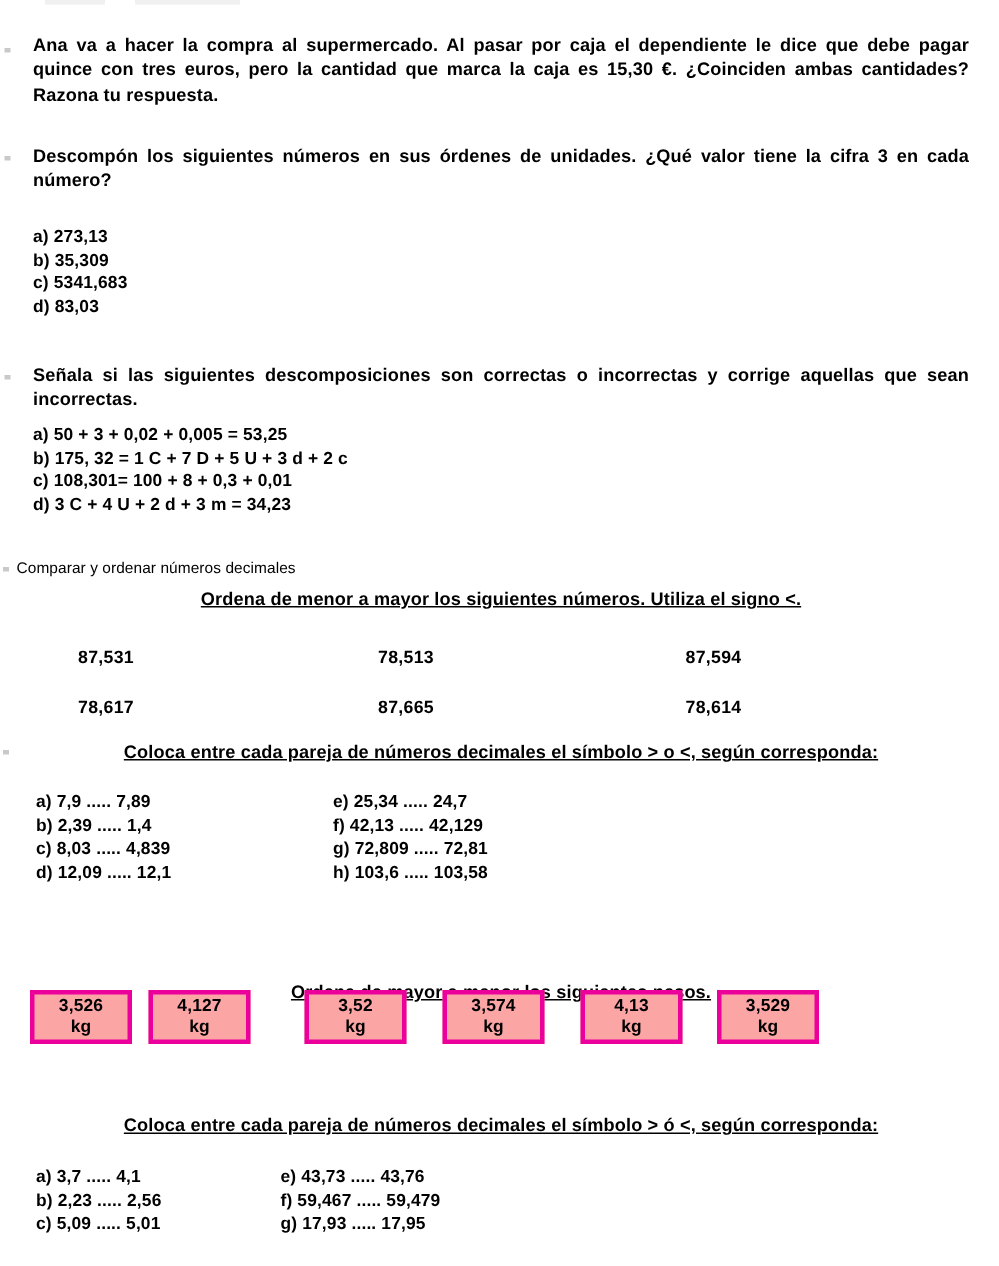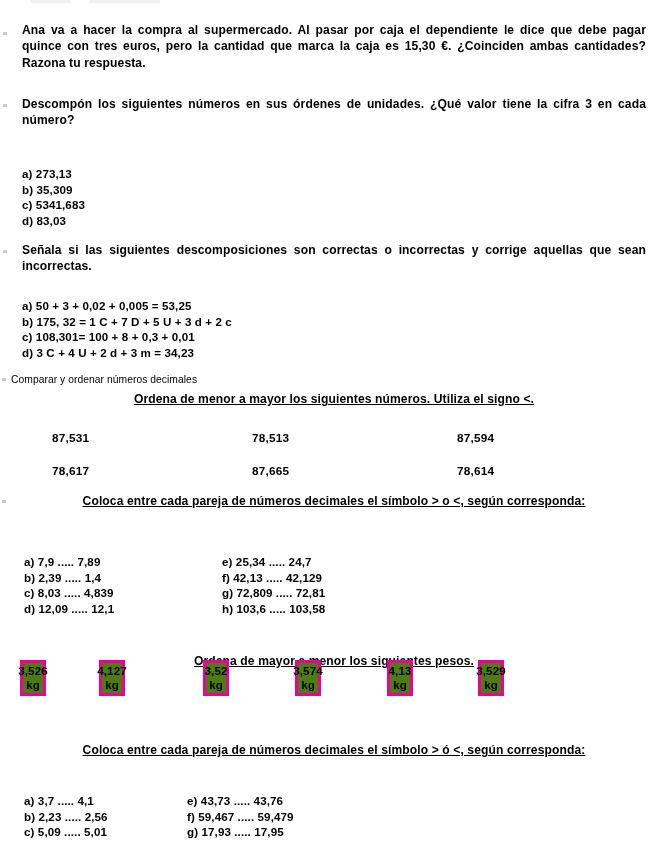--- a/index.html
+++ b/index.html
@@ -55,21 +55,20 @@
     font-weight: normal;
     line-height: 13px;
     letter-spacing: 0.05px;
   }
 
   .items {
     font-size: 11.6px;
     font-weight: bold;
     line-height: 15.6px;
     letter-spacing: 0.1px;
-    margin-top: 16px;
   }
   .items .li { white-space: nowrap; }
 
   .two-col {
     position: absolute;
     display: block;
   }
   .col {
     position: absolute;
     top: 0;
@@ -81,25 +80,25 @@
     font-size: 11.8px;
     font-weight: bold;
     letter-spacing: 0.2px;
   }
   .numgrid .cell { position: absolute; white-space: nowrap; }
 
   
   .weights { position: absolute; }
   .wbox {
     position: absolute;
-    width: 26px;
+    width: 68px;
     height: 36px;
     box-sizing: border-box;
     border: 3px solid #ec009c;
-    background: #4d7c0f;
+    background: #fca5a5;
     display: flex;
     flex-direction: column;
     align-items: center;
     justify-content: center;
     line-height: 14px;
   }
   .wbox .wval {
     font-size: 11.6px;
     font-weight: bold;
     letter-spacing: 0.1px;
@@ -164,21 +163,21 @@
     <div class="cell" style="left:457px; top:0px;">87,594</div>
     <div class="cell" style="left:52px;  top:33px;">78,617</div>
     <div class="cell" style="left:252px; top:33px;">87,665</div>
     <div class="cell" style="left:457px; top:33px;">78,614</div>
   </div>
 
   <div class="margin-dot" style="top:500px; left:2px;"></div>
   <div class="block" style="top:493px;">
     <p class="stmt nojust">Coloca entre cada pareja de números decimales el símbolo &gt; o &lt;, según corresponda:</p>
   </div>
-  <div class="two-col" style="top:538px; left:0; width:666px; height:70px;">
+  <div class="two-col" style="top:527px; left:0; width:666px; height:70px;">
     <div class="col items" style="left:24px;">
       <div class="li">a) 7,9 ..... 7,89</div>
       <div class="li">b) 2,39 ..... 1,4</div>
       <div class="li">c) 8,03 ..... 4,839</div>
       <div class="li">d) 12,09 ..... 12,1</div>
     </div>
     <div class="col items" style="left:222px;">
       <div class="li">e) 25,34 ..... 24,7</div>
       <div class="li">f) 42,13 ..... 42,129</div>
       <div class="li">g) 72,809 ..... 72,81</div>

